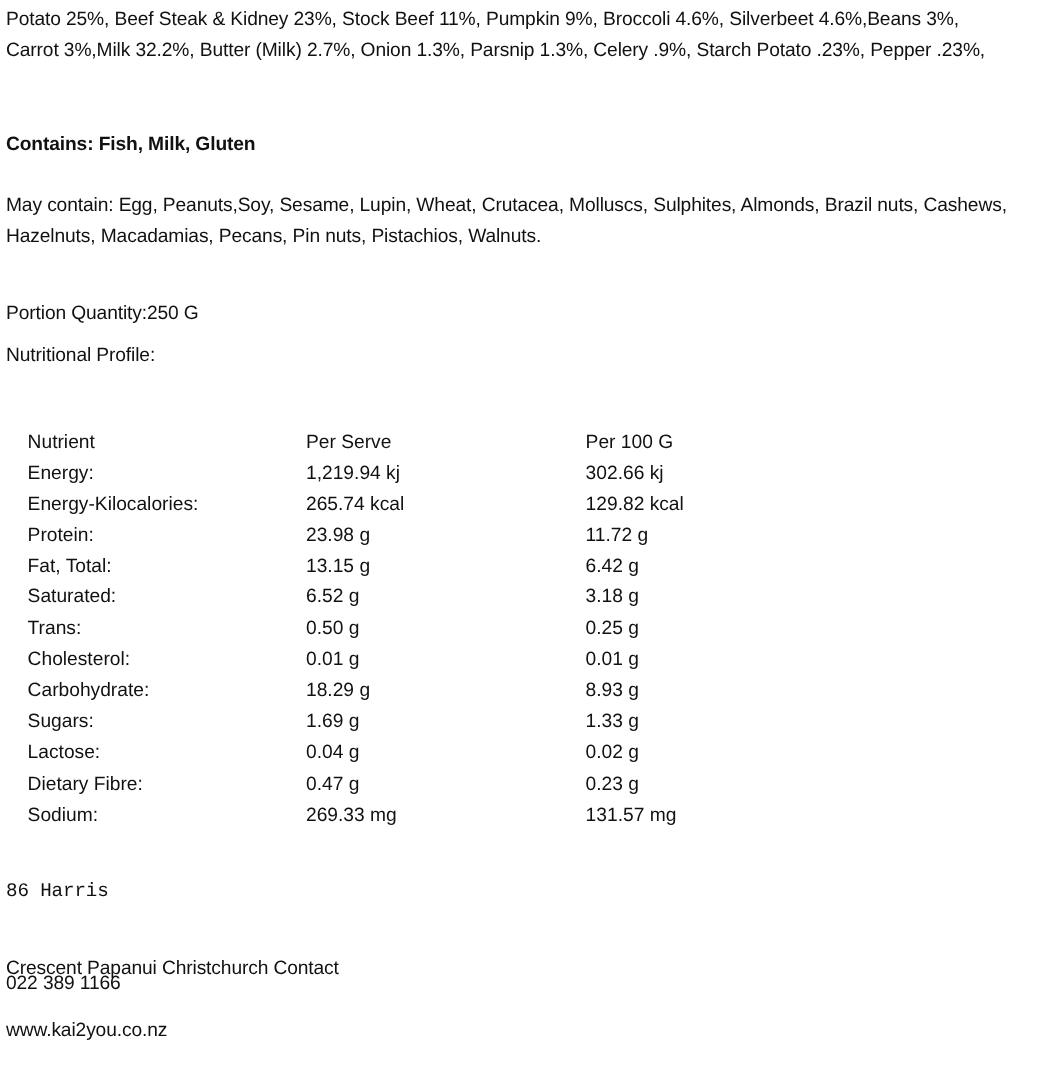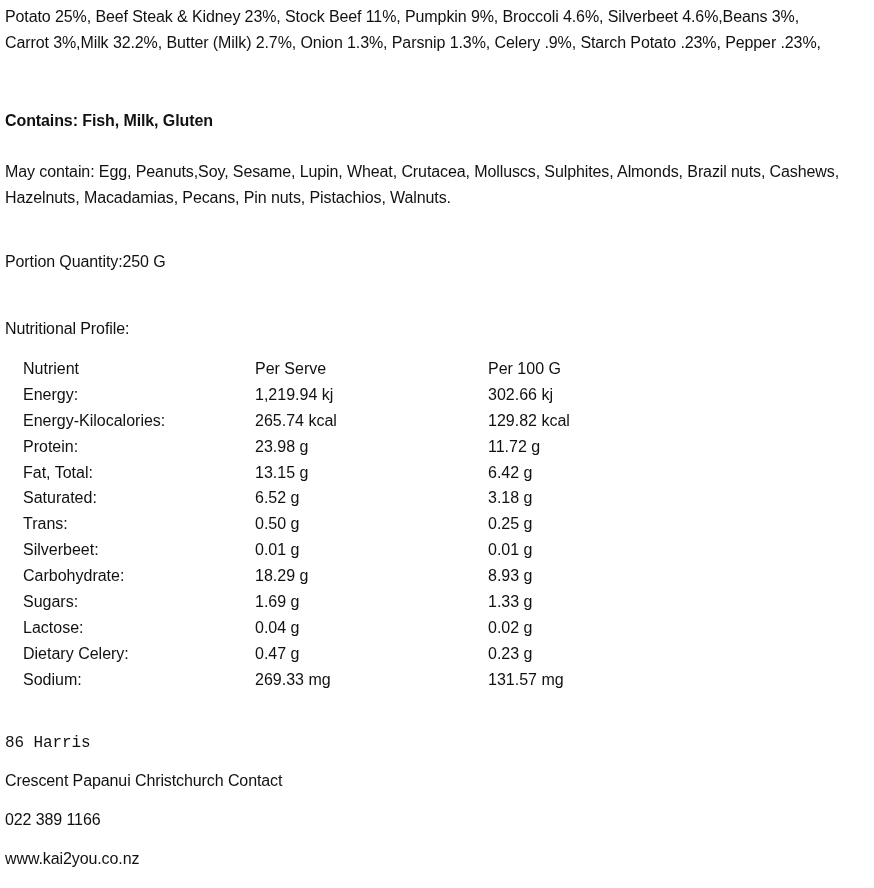--- a/index.html
+++ b/index.html
@@ -61,21 +61,21 @@
     <span class="line"><span>Carrot 3%,</span><b>Milk</b><span> 32.2%, Butter (</span><b>Milk</b><span>) 2.7%, Onion 1.3%, Parsnip 1.3%, Celery .9%, Starch Potato .23%, Pepper .23%,</span></span>
   </div>
 
   <div class="p" style="top:108px;font-weight:bold;">Contains: Fish, Milk, Gluten</div>
 
   <div class="p" style="top:159px;">May contain: Egg, Peanuts,Soy, Sesame, Lupin, Wheat, Crutacea, Molluscs, Sulphites, Almonds, Brazil nuts, Cashews,</div>
   <div class="p" style="top:185px;">Hazelnuts, Macadamias, Pecans, Pin nuts, Pistachios, Walnuts.</div>
 
   <div class="p" style="top:249px;">Portion Quantity:250 G</div>
 
-  <div class="p" style="top:316px;text-align:center;">Nutritional Profile:</div>
+  <div class="p" style="top:284px;text-align:center;">Nutritional Profile:</div>
 
   <div class="nt">
     <div class="row">
       <span class="c1">Nutrient</span>
       <span class="c2">Per Serve</span>
       <span class="c3">Per 100 G</span>
     </div>
     <div class="row">
       <span class="c1">Energy:</span>
       <span class="c2">1,219.94 kj</span>
@@ -100,49 +100,49 @@
       <span class="c1">Saturated:</span>
       <span class="c2">6.52 g</span>
       <span class="c3">3.18 g</span>
     </div>
     <div class="row">
       <span class="c1">Trans:</span>
       <span class="c2">0.50 g</span>
       <span class="c3">0.25 g</span>
     </div>
     <div class="row">
-      <span class="c1">Silverbeet:</span>
+      <span class="c1">Cholesterol:</span>
       <span class="c2">0.01 g</span>
       <span class="c3">0.01 g</span>
     </div>
     <div class="row">
       <span class="c1">Carbohydrate:</span>
       <span class="c2">18.29 g</span>
       <span class="c3">8.93 g</span>
     </div>
     <div class="row">
       <span class="c1">Sugars:</span>
       <span class="c2">1.69 g</span>
       <span class="c3">1.33 g</span>
     </div>
     <div class="row">
       <span class="c1">Lactose:</span>
       <span class="c2">0.04 g</span>
       <span class="c3">0.02 g</span>
     </div>
     <div class="row">
-      <span class="c1">Dietary Celery:</span>
+      <span class="c1">Dietary Fibre:</span>
       <span class="c2">0.47 g</span>
       <span class="c3">0.23 g</span>
     </div>
     <div class="row">
       <span class="c1">Sodium:</span>
       <span class="c2">269.33 mg</span>
       <span class="c3">131.57 mg</span>
     </div>
   </div>
 
   <div class="p" style="top:730px;font-family:Liberation Mono, monospace;">86 Harris</div>
-  <div class="p" style="top:768px;">Crescent Papanui Christchurch Contact</div>
+  <div class="p" style="top:795px;">Crescent Papanui Christchurch Contact</div>
   <div class="p" style="top:807px;">022 389 1166</div>
   <div class="p" style="top:846px;">www.kai2you.co.nz</div>
 
 </div>
 
 </body></html>

